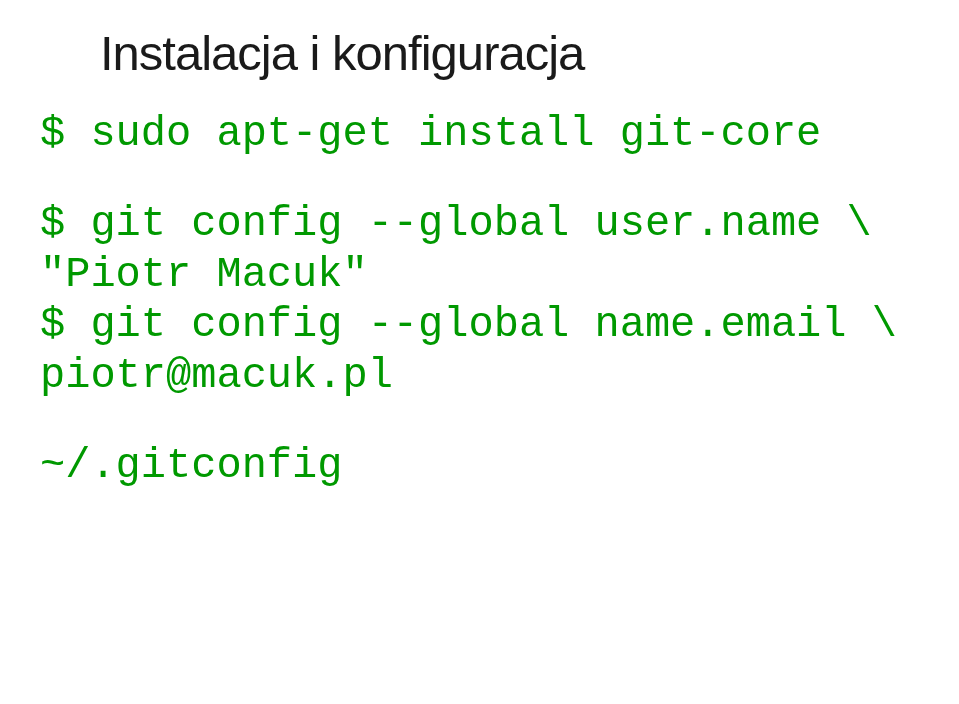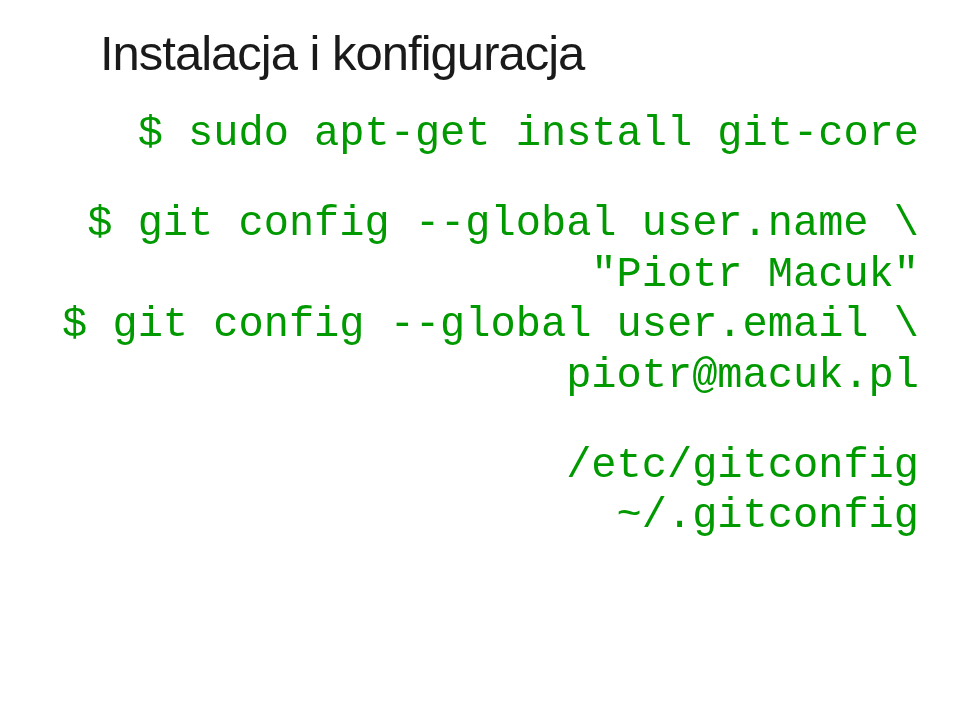--- a/index.html
+++ b/index.html
@@ -24,35 +24,33 @@
     }
     .code-block {
       font-family: "Courier New", Courier, monospace;
       font-size: 42px;
       line-height: 1.2;
       color: #009900;
       margin-bottom: 40px;
     }
     .code-block span {
       display: block;
-      text-align: right;
     }
   </style>
 </head>
 <body>
 
 <h1 class="title">Instalacja i konfiguracja</h1>
 
 <div class="code-block">
   <span>$ sudo apt-get install git-core</span>
 </div>
 
 <div class="code-block">
   <span>$ git config --global user.name \</span>
   <span>"Piotr Macuk"</span>
-  <span>$ git config --global user.email \</span>
+  <span>$ git config --global name.email \</span>
   <span>piotr@macuk.pl</span>
 </div>
 
 <div class="code-block">
-  <span>/etc/gitconfig</span>
   <span>~/.gitconfig</span>
 </div>
 
 </body></html>

